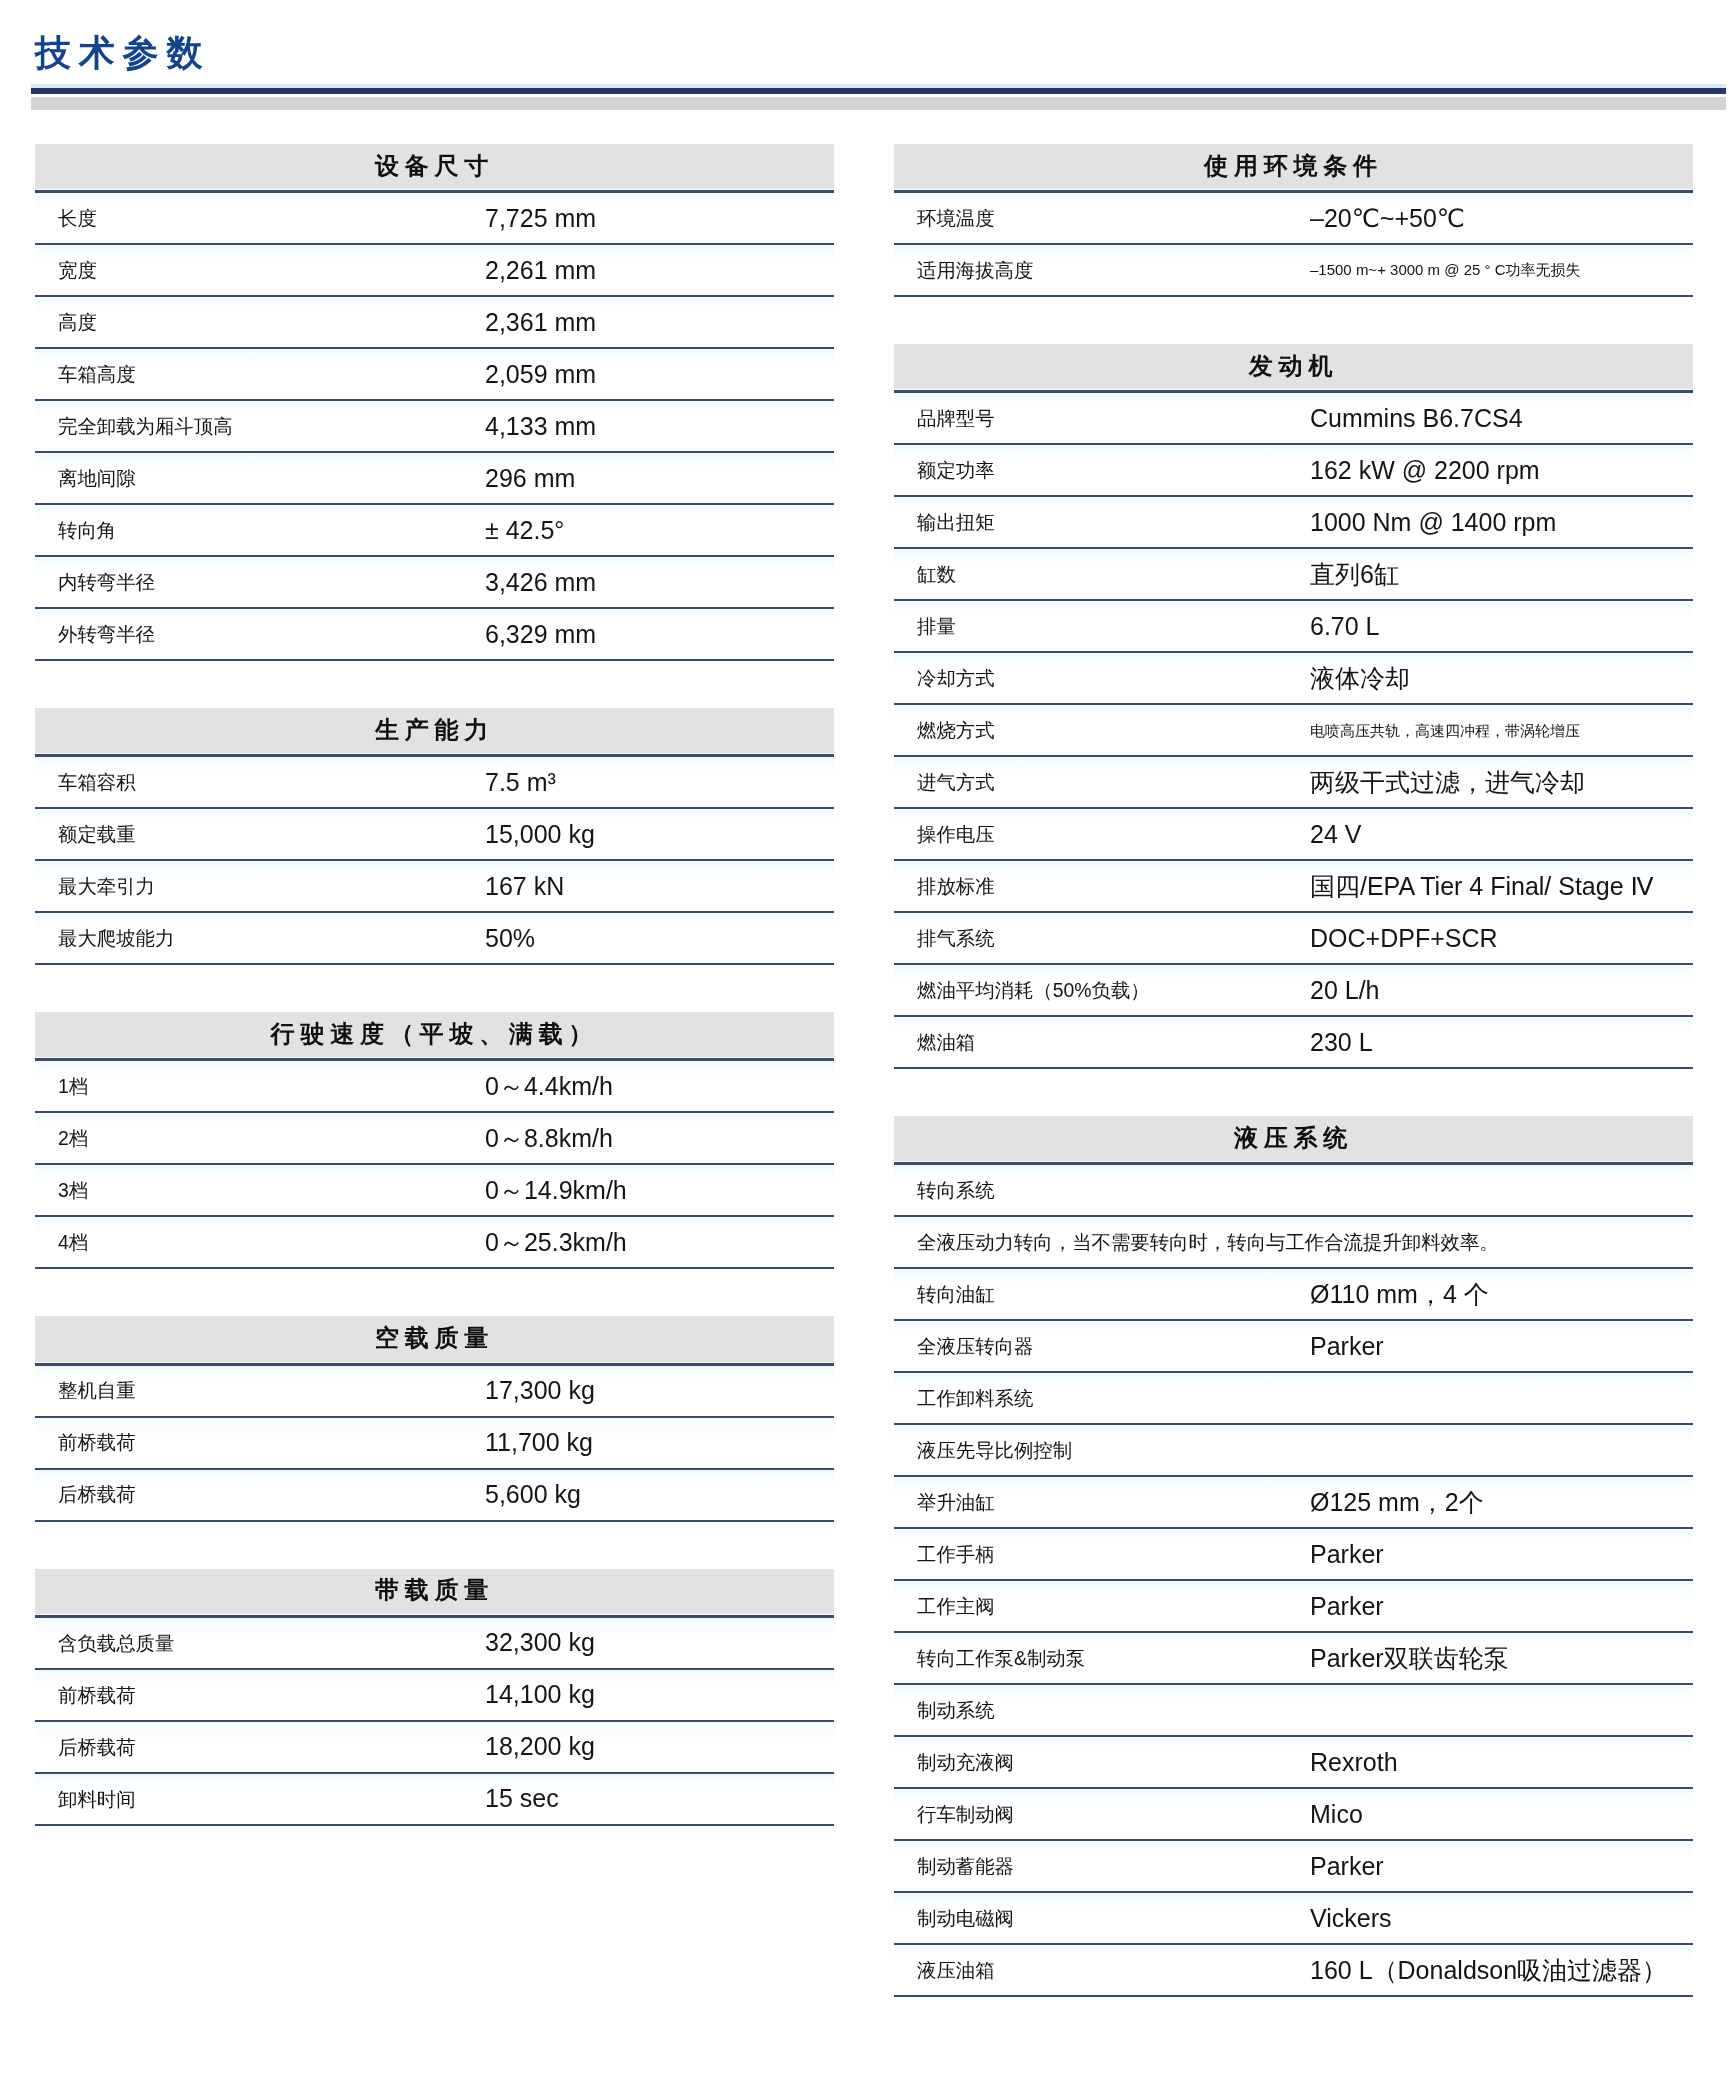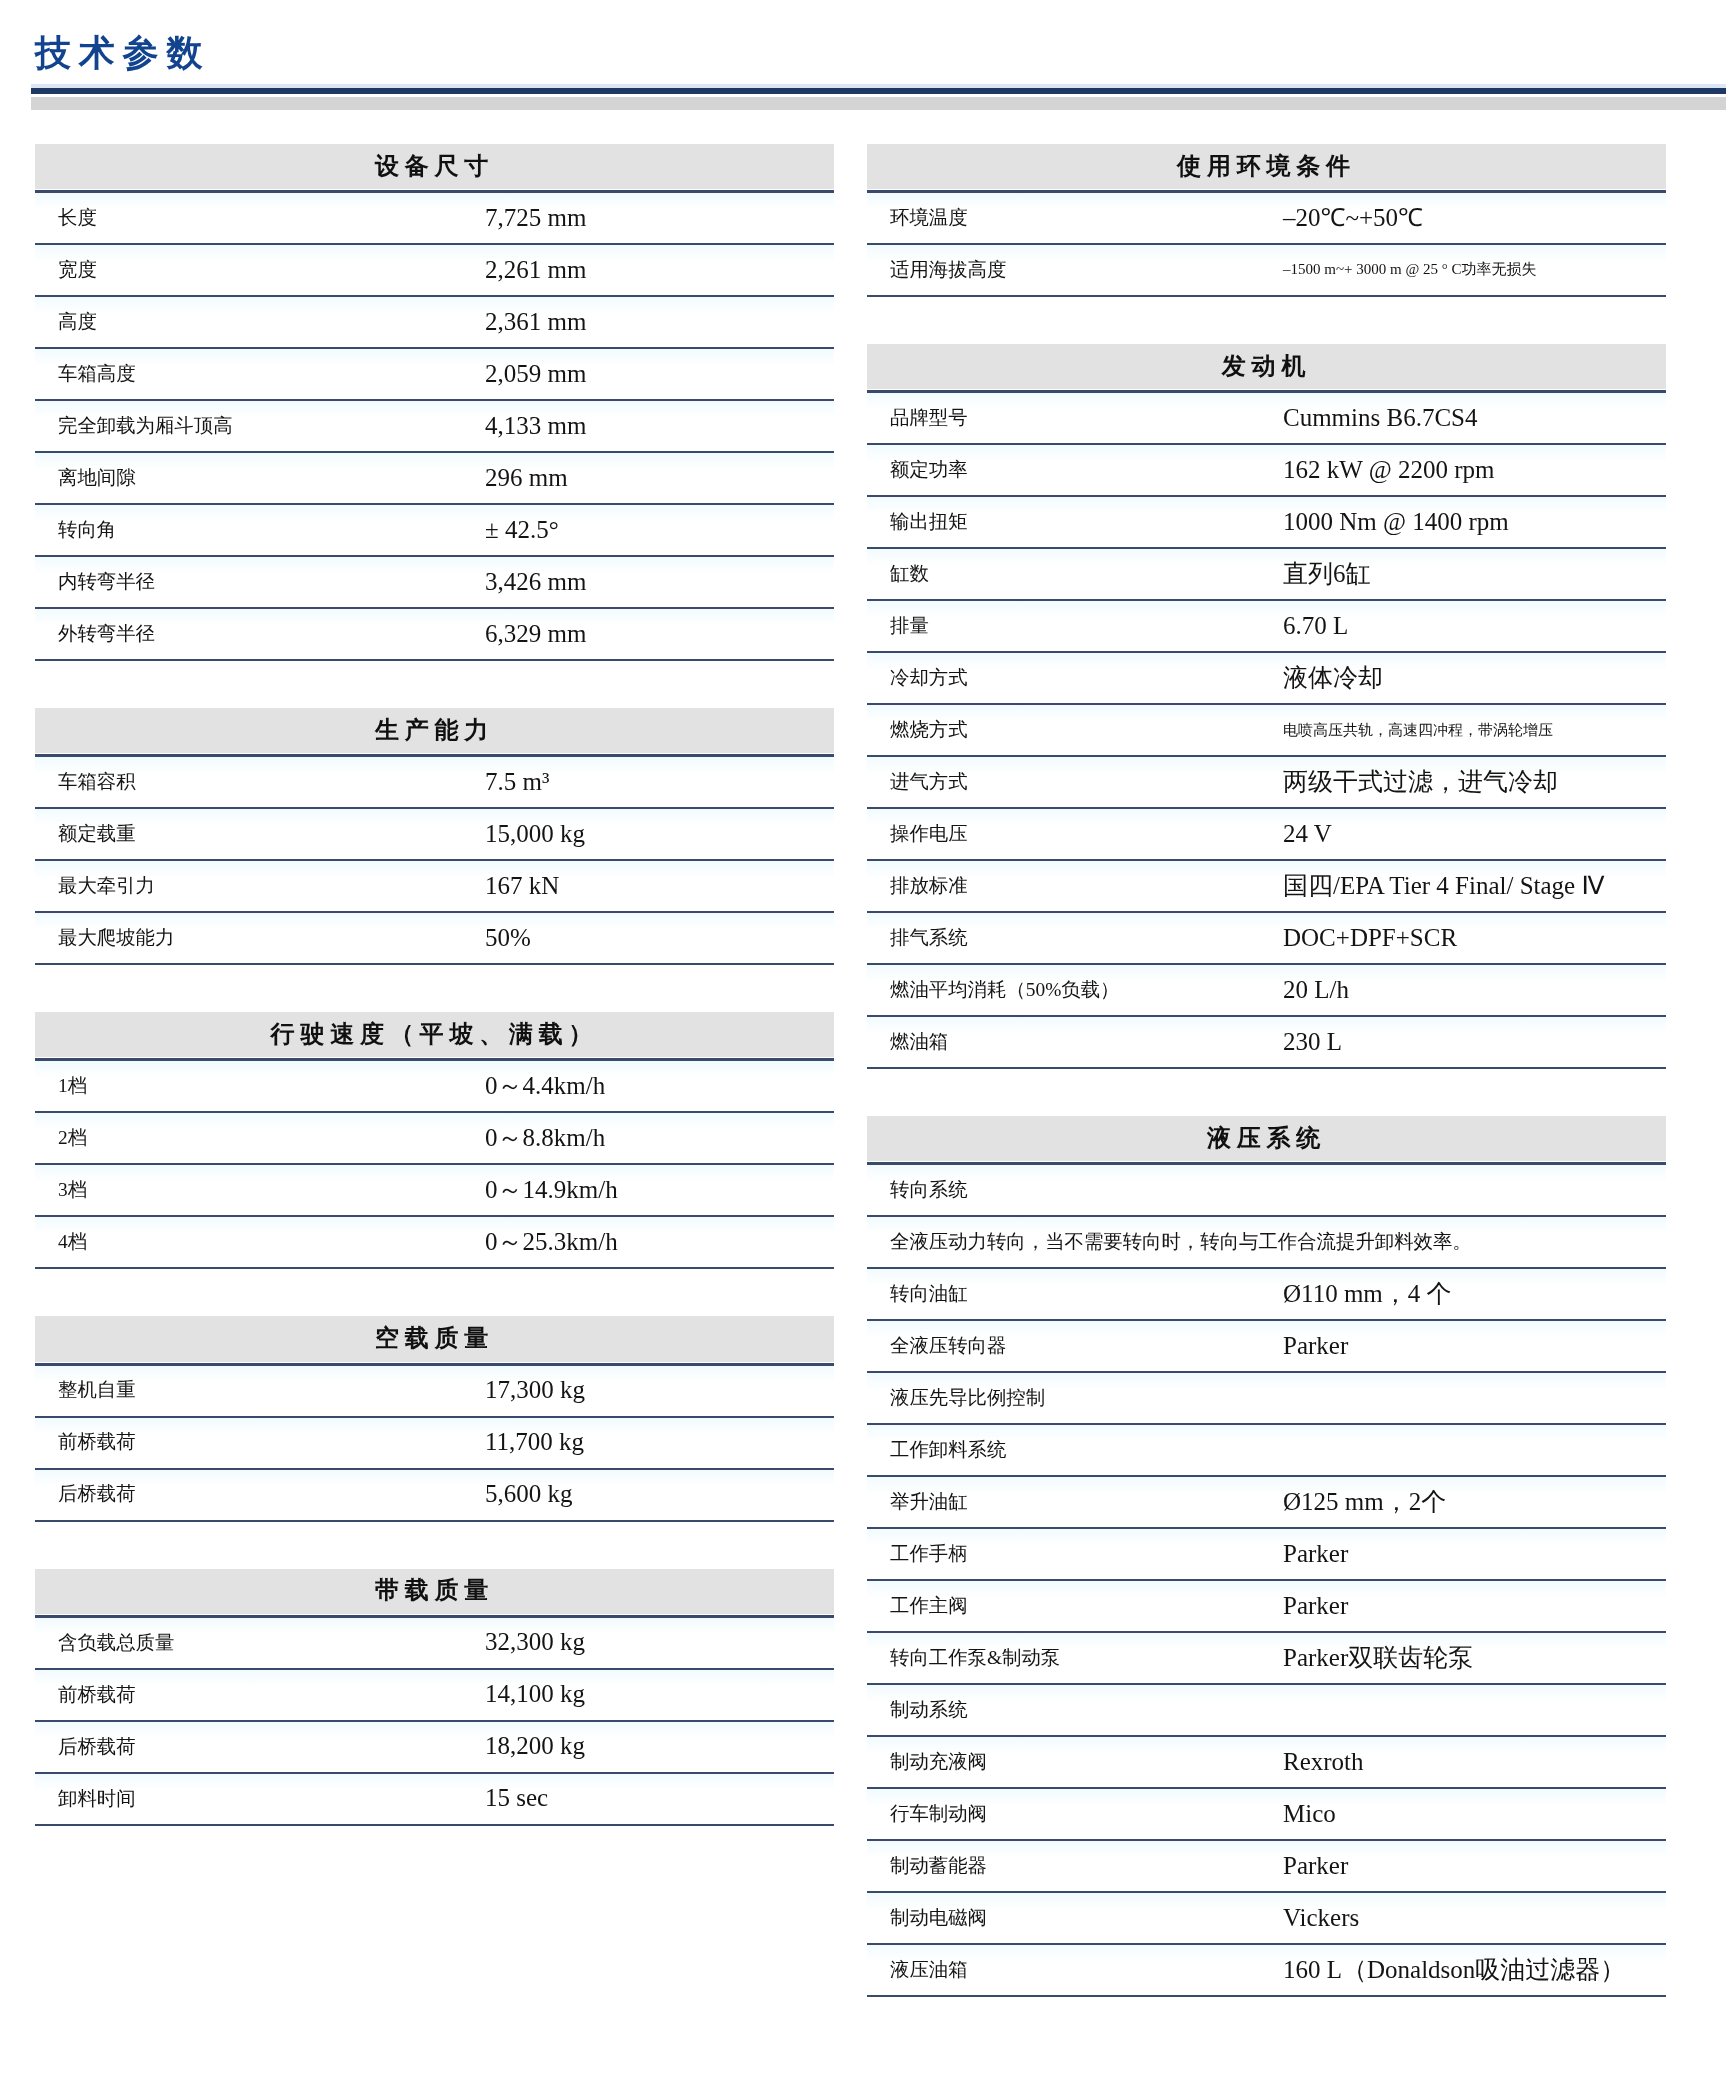--- a/index.html
+++ b/index.html
@@ -37,23 +37,22 @@
   .title-rule .r1 { height: 3.9px; background: #dce6f4; }
   .title-rule .r2 { height: 5.8px; background: #1f3864; }
   .title-rule .r3 { height: 3.4px; background: #ffffff; }
   .title-rule .r4 { height: 12.6px; background: #d4d4d4; }
 
   
   .columns {
     display: flex;
     padding: 34px 35px 0 35px;
     box-sizing: border-box;
-    gap: 33px;
+    gap: 60px;
     align-items: flex-start;
-    font-family: Liberation Serif, serif;
   }
   .col {
     width: 799px;
     flex: 0 0 799px;
   }
 
   
   .spec-table {
     width: 100%;
     margin-bottom: 0;
@@ -328,24 +327,24 @@
         </div>
         <div class="spec-row">
           <div class="spec-label">转向油缸</div>
           <div class="spec-value">Ø110 mm，4 个</div>
         </div>
         <div class="spec-row">
           <div class="spec-label">全液压转向器</div>
           <div class="spec-value">Parker</div>
         </div>
         <div class="spec-row">
+          <div class="spec-label">工作卸料系统</div>
+        </div>
+        <div class="spec-row">
           <div class="spec-label">液压先导比例控制</div>
-        </div>
-        <div class="spec-row">
-          <div class="spec-label">工作卸料系统</div>
         </div>
         <div class="spec-row">
           <div class="spec-label">举升油缸</div>
           <div class="spec-value">Ø125 mm，2个</div>
         </div>
         <div class="spec-row">
           <div class="spec-label">工作手柄</div>
           <div class="spec-value">Parker</div>
         </div>
         <div class="spec-row">

